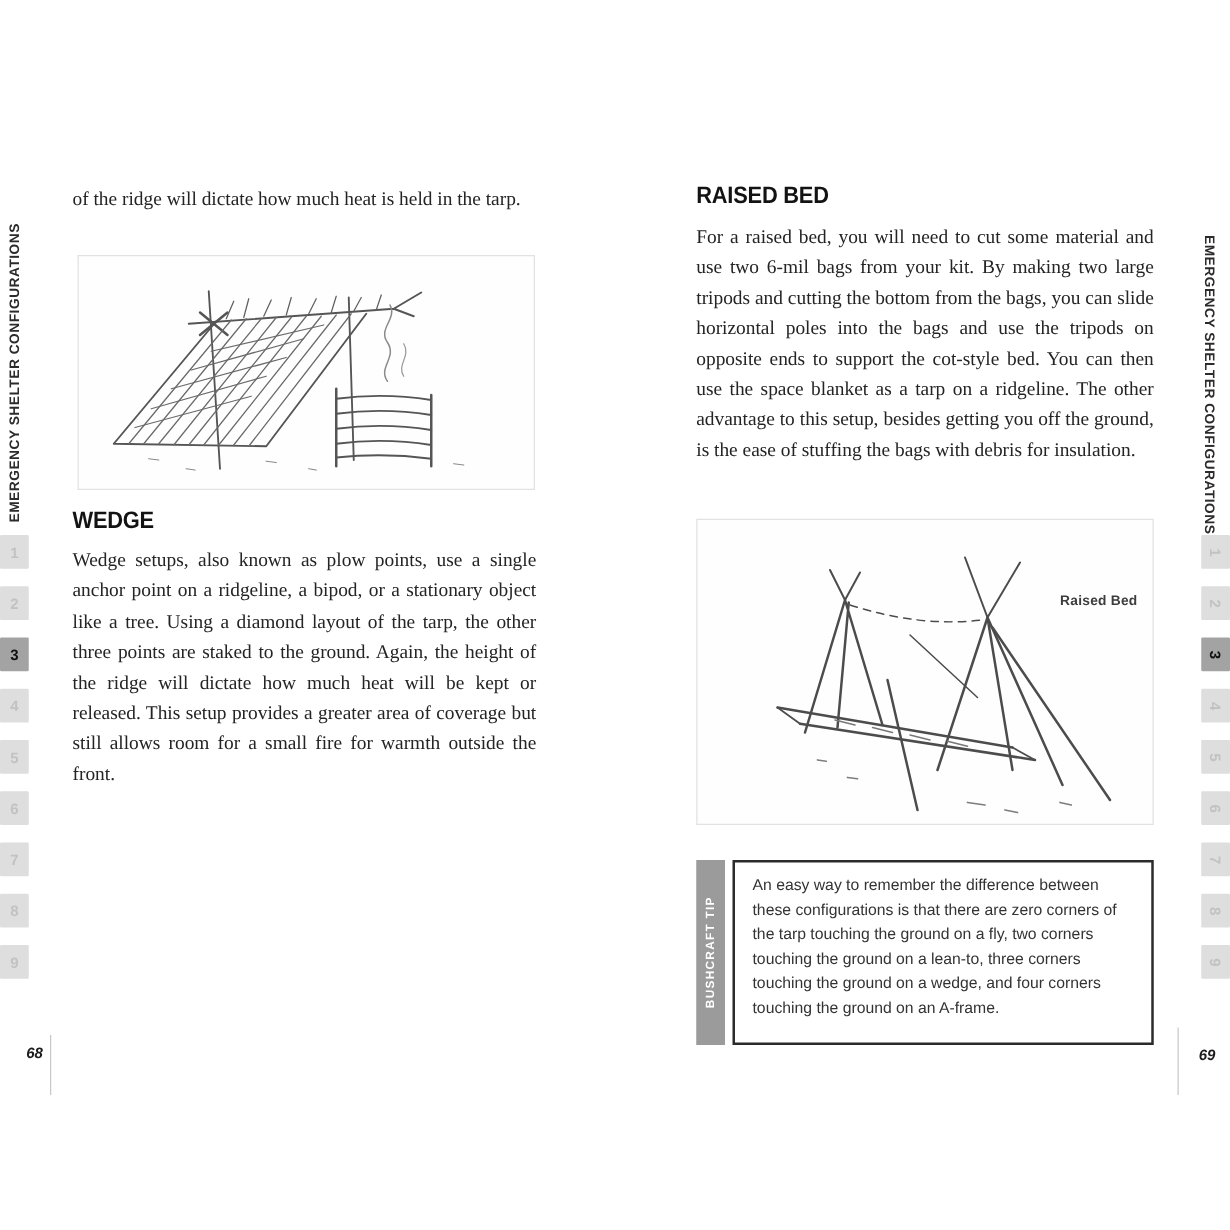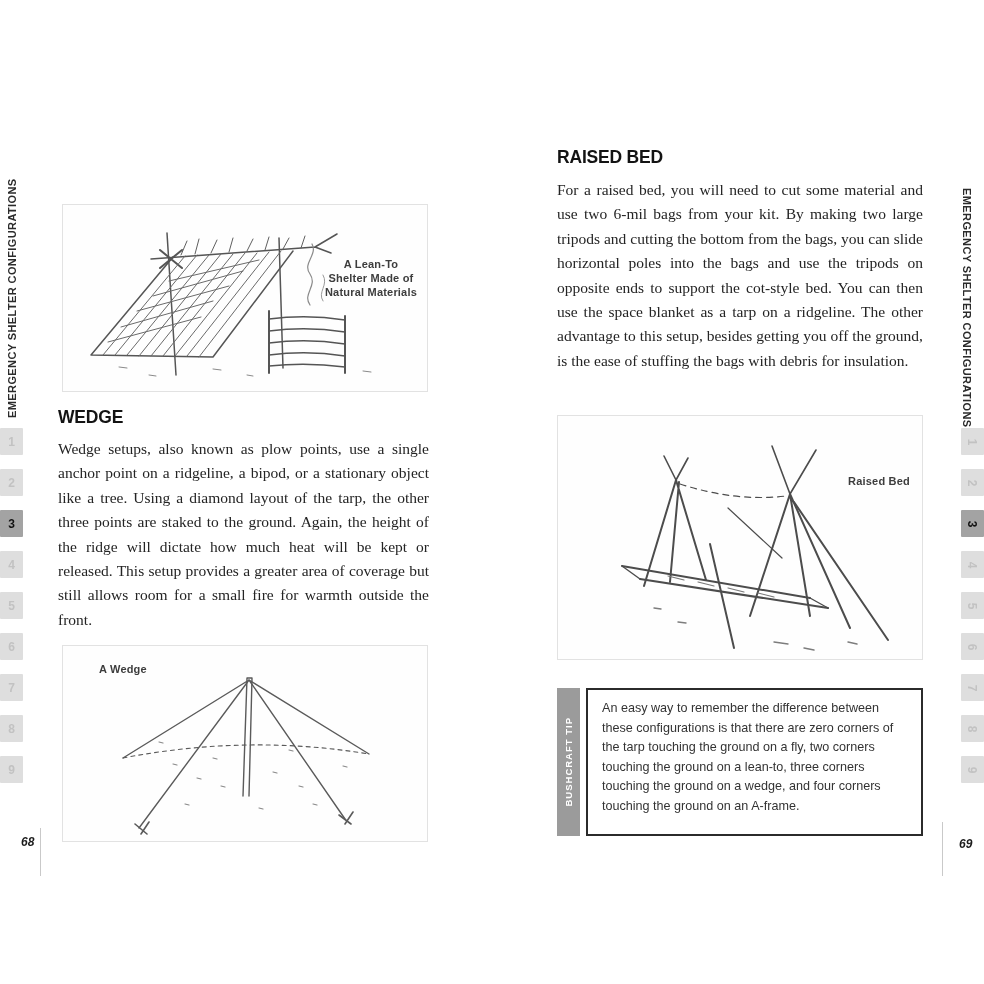--- a/index.html
+++ b/index.html
@@ -115,20 +115,21 @@
         <span>8</span>
       </div>
     <div class="ch-tab">
         <span>9</span>
       </div>
   </div>
 
   <div class="page-num pn-right">69</div>
   <div class="edge-rule er-right"></div>
 
+  <p class="serif-para" style="left:58px; top:148px;">of the ridge will dictate how much heat is held in the tarp.</p>
 
   <div class="figure" style="left:62px; top:204px; width:366px; height:188px;">
     <svg width="364" height="186" viewBox="0 0 364 186">
       <g stroke="#555" stroke-width="1.5" fill="none" stroke-linecap="round">
 
         <path d="M88,54 L252,42 M252,42 L274,29 M252,42 L268,48"></path>
 
         <path d="M104,28 L113,170 M216,33 L220,163"></path>
 
         <path d="M97,45 L119,63 M119,45 L97,63" stroke-width="2"></path>
@@ -146,43 +147,25 @@
 
         <path d="M206,106 L206,168 M282,111 L282,168" stroke-width="2"></path>
         <path d="M206,114 Q244,109 282,115 M206,126 Q244,121 282,127 M206,138 Q244,133 282,139 M206,150 Q244,145 282,151 M206,161 Q244,157 282,162"></path>
 
         <path d="M247,100 C239,89 255,81 247,69 C239,58 255,50 249,39" stroke="#8a8a8a" stroke-width="1.2"></path>
         <path d="M260,96 C254,87 266,80 260,70" stroke="#9a9a9a" stroke-width="1"></path>
 
         <path d="M56,162 l8,1 M86,170 l7,1 M150,164 l8,1 M184,170 l6,1 M300,166 l8,1" stroke="#8a8a8a" stroke-width="1"></path>
       </g>
     </svg>
-    <div class="fig-caption" style="right:8px; top:52px; width:96px;">A Lean-To Shelter Made of Natural Materials</div>
   </div>
 
   <h2 class="sec-head" style="left:58px; top:406px;">WEDGE</h2>
   <p class="serif-para" style="left:58px; top:437px;">Wedge setups, also known as plow points, use a single anchor point on a ridgeline, a bipod, or a stationary object like a tree. Using a diamond layout of the tarp, the other three points are staked to the ground. Again, the height of the ridge will dictate how much heat will be kept or released. This setup provides a greater area of coverage but still allows room for a small fire for warmth outside the front.</p>
 
-  <div class="figure" style="left:62px; top:645px; width:366px; height:197px;">
-    <svg width="364" height="195" viewBox="0 0 364 195">
-      <g stroke="#5a5a5a" stroke-width="1.4" fill="none" stroke-linecap="round">
-
-        <path d="M184,32 L180,150 M189,32 L186,150 M184,32 L189,32"></path>
-
-        <path d="M186,34 L60,112 M186,34 L306,108 M186,34 L76,182 M186,34 L282,173"></path>
-
-        <path d="M60,112 Q185,88 306,108" stroke-dasharray="4 4" stroke-width="1.1"></path>
-
-        <path d="M72,178 L84,188 M78,188 L86,176 M276,169 L288,178 M282,178 L290,166" stroke-width="1.6"></path>
-
-        <path d="M110,118 l4,1 M134,132 l4,1 M158,140 l4,1 M210,126 l4,1 M236,140 l4,1 M122,158 l4,1 M250,158 l4,1 M96,96 l4,1 M280,120 l4,1 M196,162 l4,1 M150,112 l4,1 M226,104 l4,1" stroke="#8a8a8a" stroke-width="1.2"></path>
-      </g>
-    </svg>
-    <div class="fig-caption" style="left:36px; top:16px;">A Wedge</div>
-  </div>
 
   <h2 class="sec-head" style="left:557px; top:146px;">RAISED BED</h2>
   <p class="serif-para" style="left:557px; top:178px; width:366px;">For a raised bed, you will need to cut some material and use two 6-mil bags from your kit. By making two large tripods and cutting the bottom from the bags, you can slide horizontal poles into the bags and use the tripods on opposite ends to support the cot-style bed. You can then use the space blanket as a tarp on a ridgeline. The other advantage to this setup, besides getting you off the ground, is the ease of stuffing the bags with debris for insulation.</p>
 
   <div class="figure" style="left:557px; top:415px; width:366px; height:245px;">
     <svg width="364" height="243" viewBox="0 0 364 243">
       <g stroke="#4c4c4c" stroke-width="2" fill="none" stroke-linecap="round">
 
         <path d="M118,64 L86,170 M118,64 L148,164 M121,66 L112,166"></path>
         <path d="M118,64 L106,40 M118,64 L130,42" stroke-width="1.6"></path>

